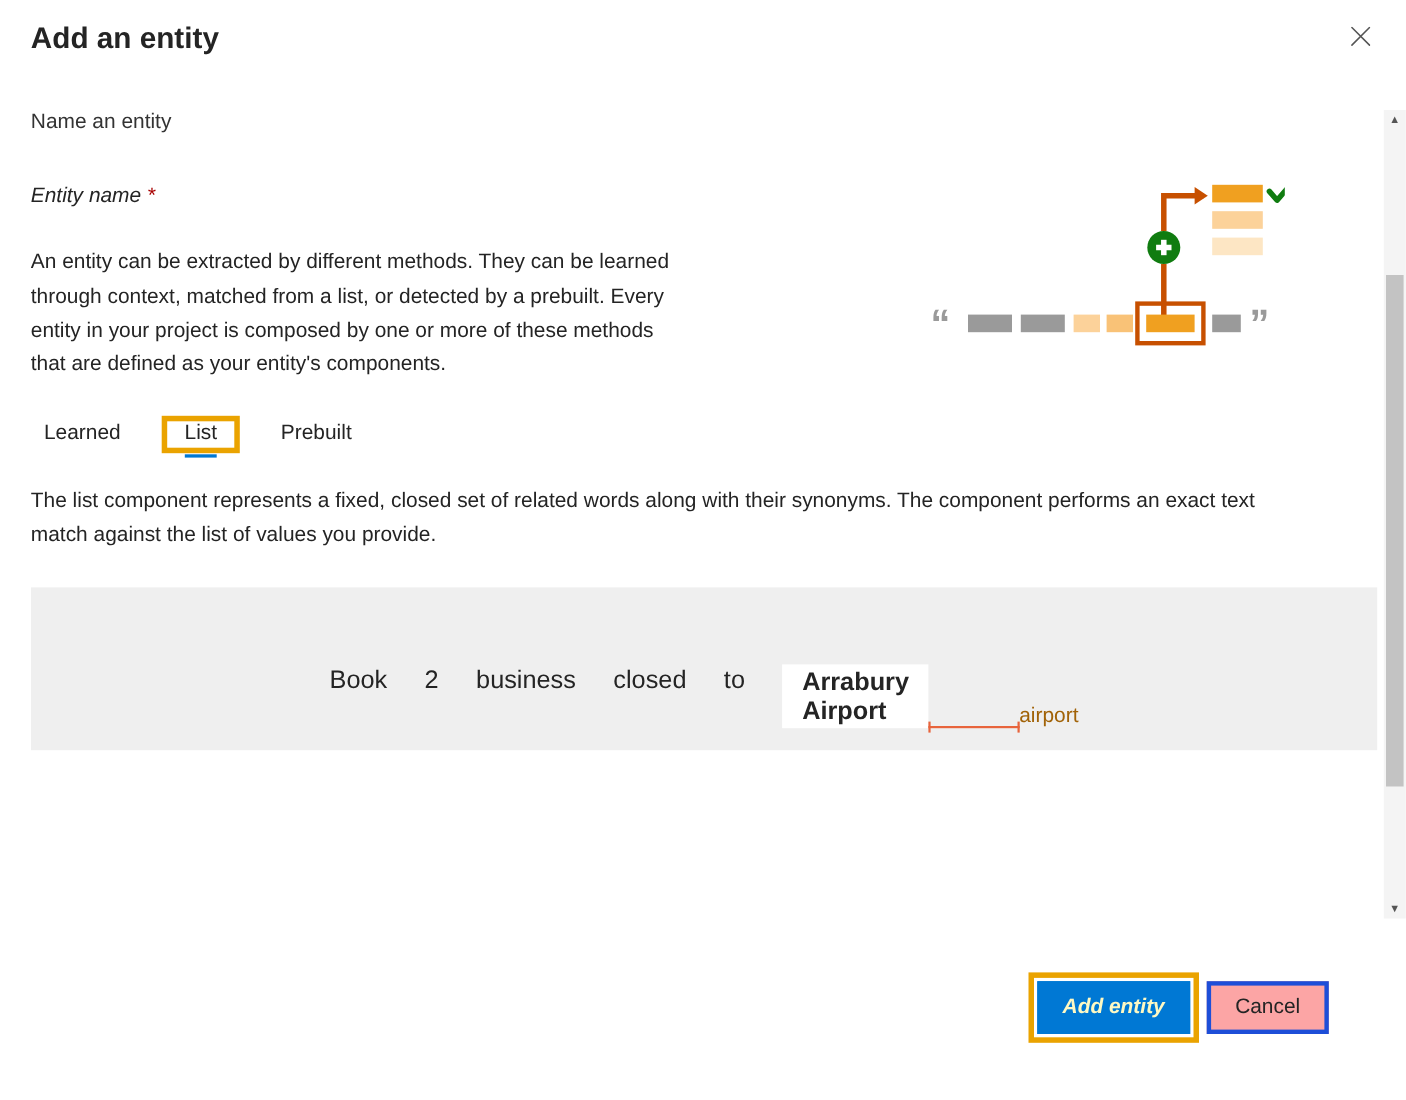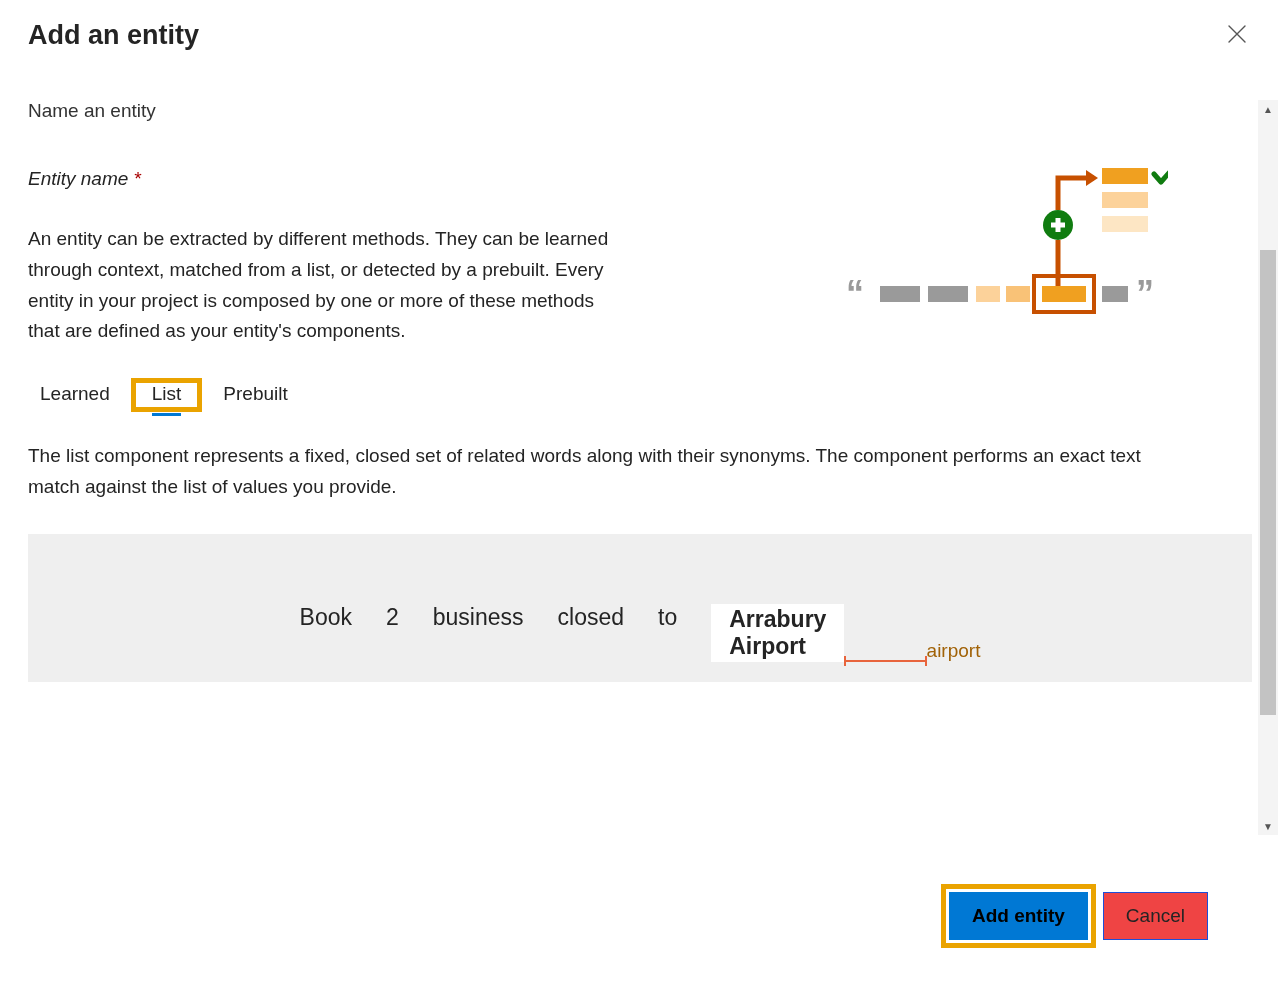--- a/index.html
+++ b/index.html
@@ -26,21 +26,21 @@
     width: 100%; height: 48px; padding: 4px 12px; font-size: 19px;
     border: 1px solid #8a8886; background: #fff; outline: none;
   }
   .hl-gold {
     position: absolute; border: 5px solid #eaa300; pointer-events: none;
   }
   .hl-input { top: -2px; left: -5px; width: 175px; height: 60px; }
 
   .description { font-size: 19px; line-height: 1.62; margin-top: 34px; max-width: 600px; }
 
-  .tabs { display: flex; gap: 18px; margin-top: 28px; font-size: 19px; position: relative; align-items: baseline; }
+  .tabs { display: flex; gap: 34px; margin-top: 28px; font-size: 19px; position: relative; align-items: baseline; }
   .tab { padding: 8px 12px; cursor: pointer; position: relative; }
   .tab.selected { font-weight: 400; }
   .tab.selected::after {
     content: ""; position: absolute; left: 12px; right: 12px; bottom: -4px; height: 3px; background: #0078d4;
   }
   .hl-tab { top: -5px; left: -9px; right: -9px; bottom: -7px; }
   .tab-wrap { position: relative; }
 
   .tab-desc { font-size: 19px; line-height: 1.62; margin-top: 28px; max-width: 1160px; }
 
@@ -69,22 +69,22 @@
   .vthumb { position: absolute; left: 2px; right: 2px; top: 150px; height: 465px; background: #c3c3c3; }
   .varrow { position: absolute; left: 0; right: 0; height: 18px; display: flex; align-items: center; justify-content: center; font-size: 10px; color: #555; }
   .va-top { top: 0; } .va-bot { bottom: 0; }
 
   
   .footer { position: absolute; right: 70px; bottom: 60px; display: flex; gap: 15px; align-items: center; }
   .btn {
     height: 48px; padding: 0 22px; font-size: 19px; display: inline-flex; align-items: center; justify-content: center;
     cursor: pointer; border: 1px solid transparent;
   }
-  .btn-primary { background: #0078d4; color: #000000; font-weight: 600; border-color: #0078d4; }
-  .btn-secondary { background: #ef4444; color: #242424; border: 1px solid #1d4ed8; }
+  .btn-primary { background: #0078d4; color: #fef9c3; font-weight: 600; border-color: #0078d4; font-style: italic; }
+  .btn-secondary { background: #fca5a5; color: #242424; border: 4px solid #1d4ed8; }
   .btn-hl-wrap { position: relative; padding: 0; }
   .hl-primary { top: -8px; left: -8px; right: -8px; bottom: -8px; }
 </style>
 </head>
 <body>
 
 <div class="dialog">
 
   <div class="dlg-header">
     <div class="dlg-title">Add an entity</div>

